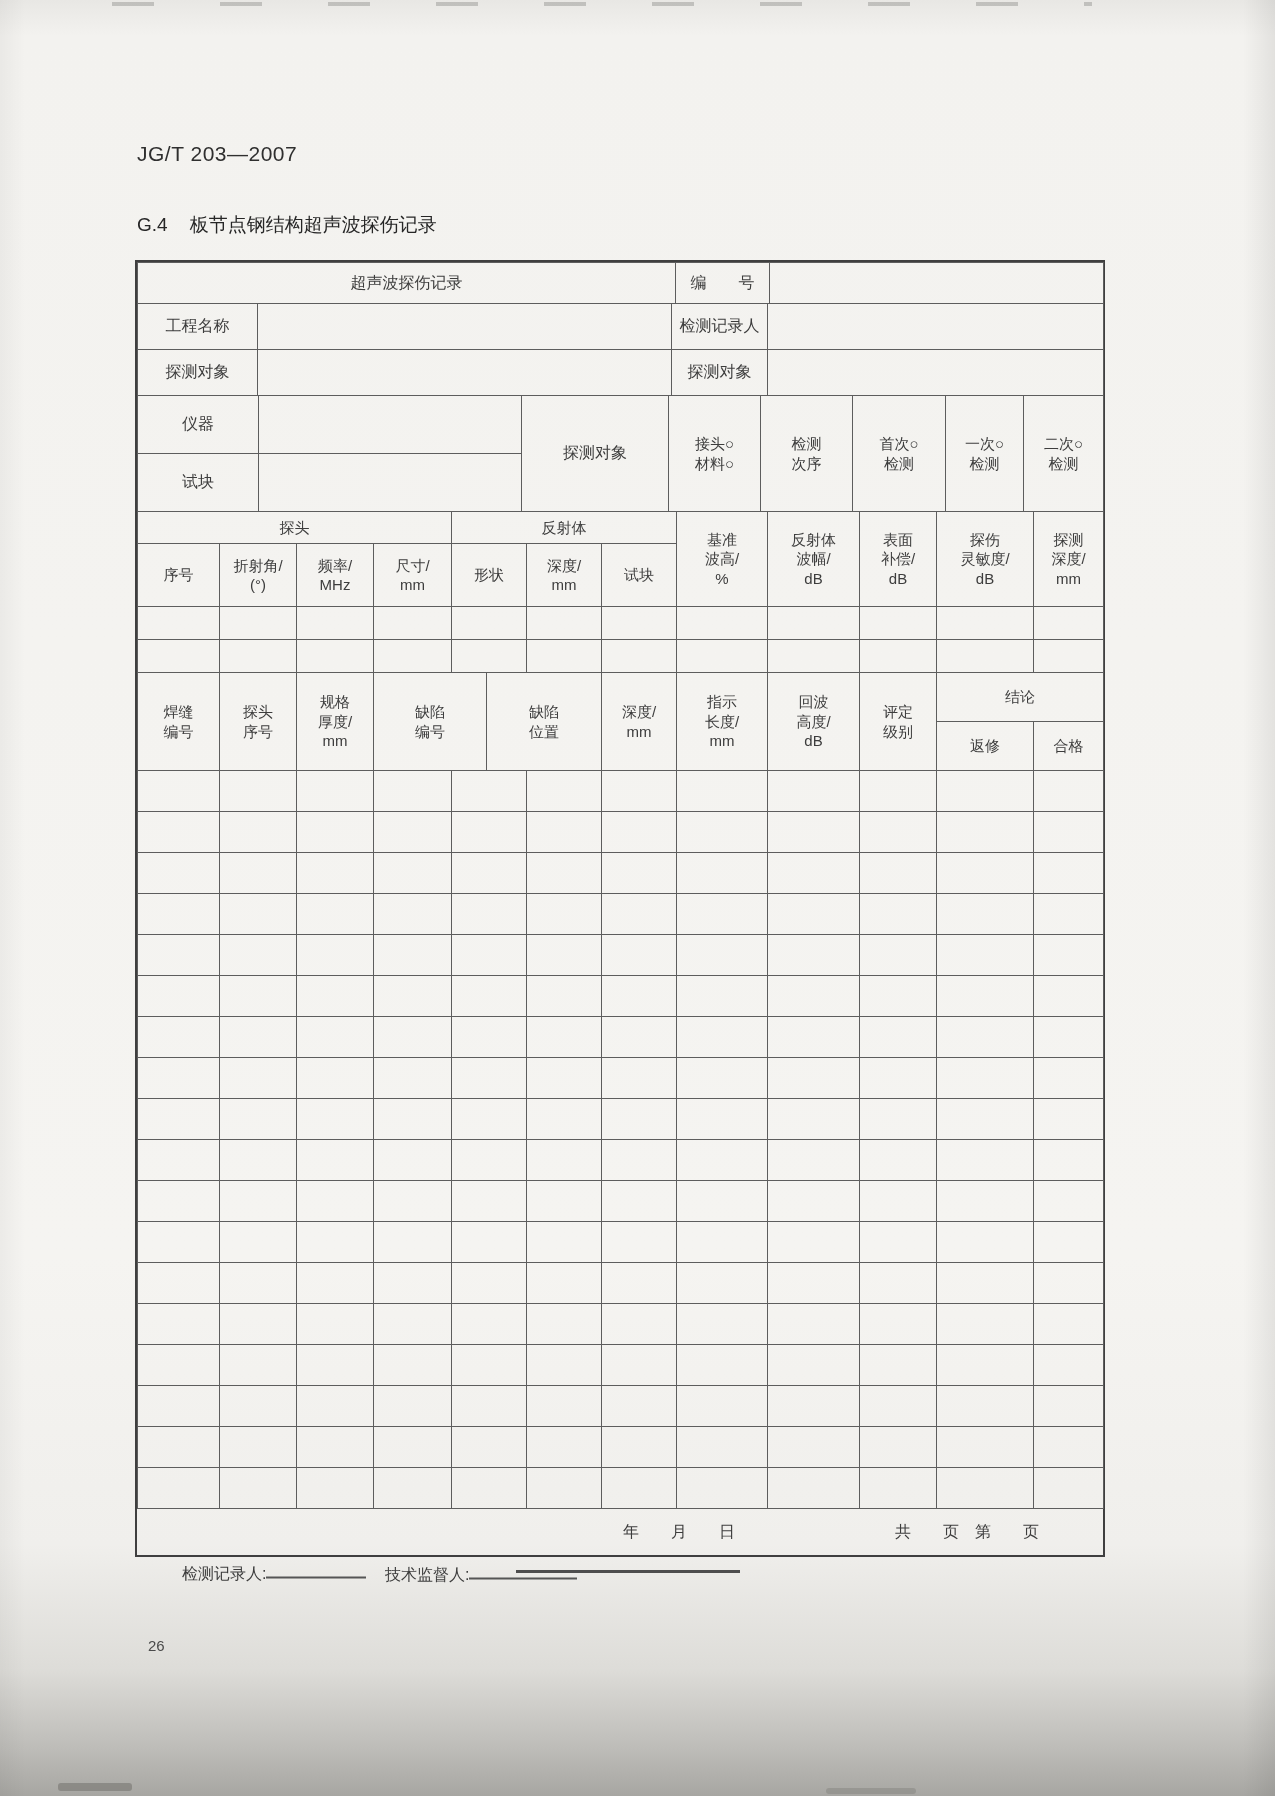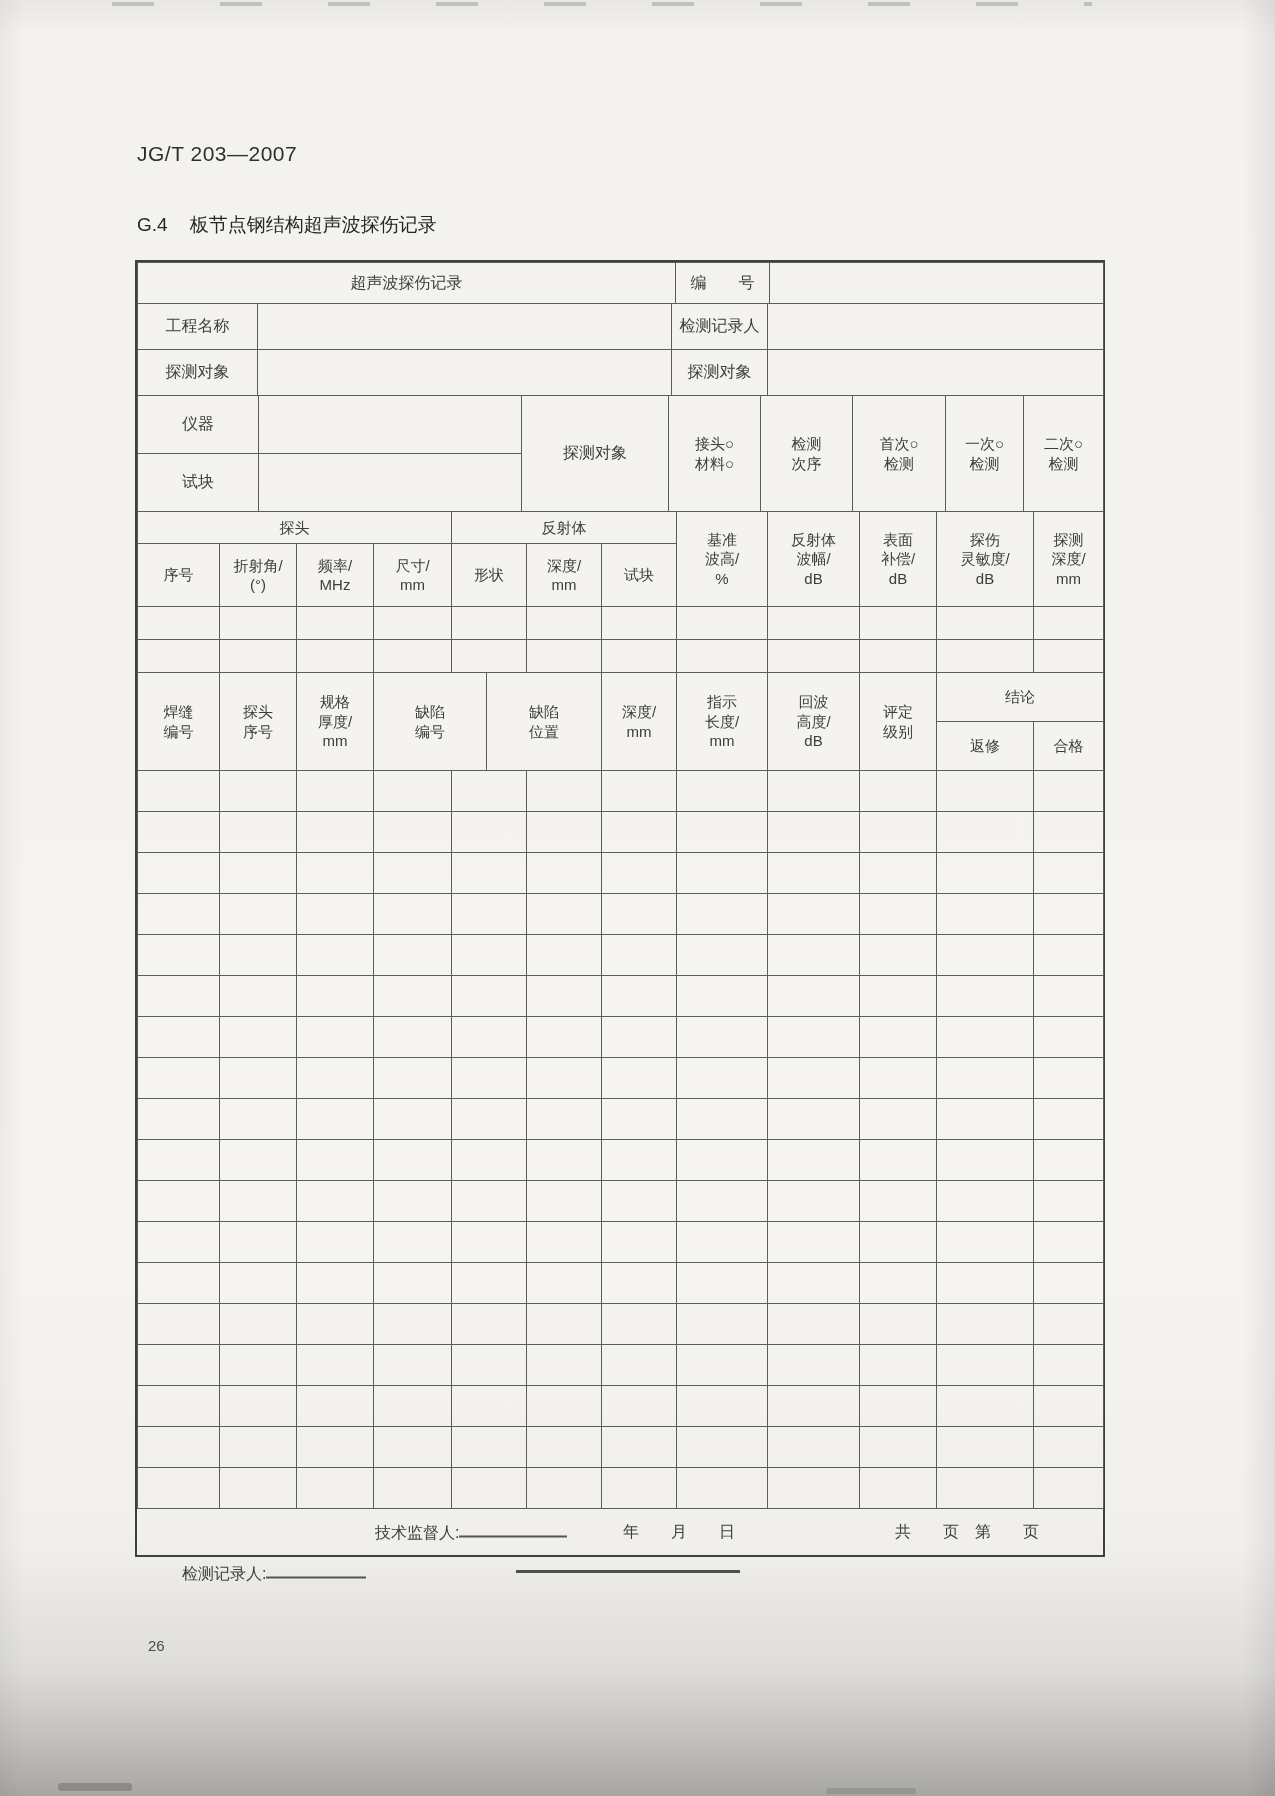--- a/index.html
+++ b/index.html
@@ -35,21 +35,21 @@
     padding:0 2px;white-space:pre-line;color:#3d3d3d;overflow:hidden;
   }
   td.lg{font-size:16px;margin-top:15px;}
   tr.r40 td{height:40px;} tr.r45 td{height:45px;} tr.r57 td{height:57px;}
   tr.r31 td{height:31px;} tr.r62 td{height:62px;} tr.r32 td{height:32px;}
   tr.rh48 td{height:48px;} tr.rb40 td{height:40px;}
   .footer-row{
     position:relative;height:46px;font-size:16px;
   }
   .f-item{position:absolute;top:50%;transform:translateY(-50%);white-space:pre;}
-  .f1{left:45px;margin-top:41px;} .f2{left:238px;} .f3{left:486px;} .f4{left:758px;}
+  .f1{left:45px;margin-top:41px;} .f2{left:248px;margin-top:42px;} .f3{left:486px;} .f4{left:758px;}
   .sig{display:inline-block;width:100px;height:15px;border-bottom:2px solid #555;vertical-align:baseline;}
   .sig2{width:108px;}
   .end-rule{position:absolute;left:516px;top:1570px;width:224px;height:3px;background:#4e4e4e;}
   .page-no{position:absolute;left:148px;top:1637px;font-size:15px;color:#4a4a4a;}
 </style>
 </head>
 <body>
 
 <div class="screen">
 

